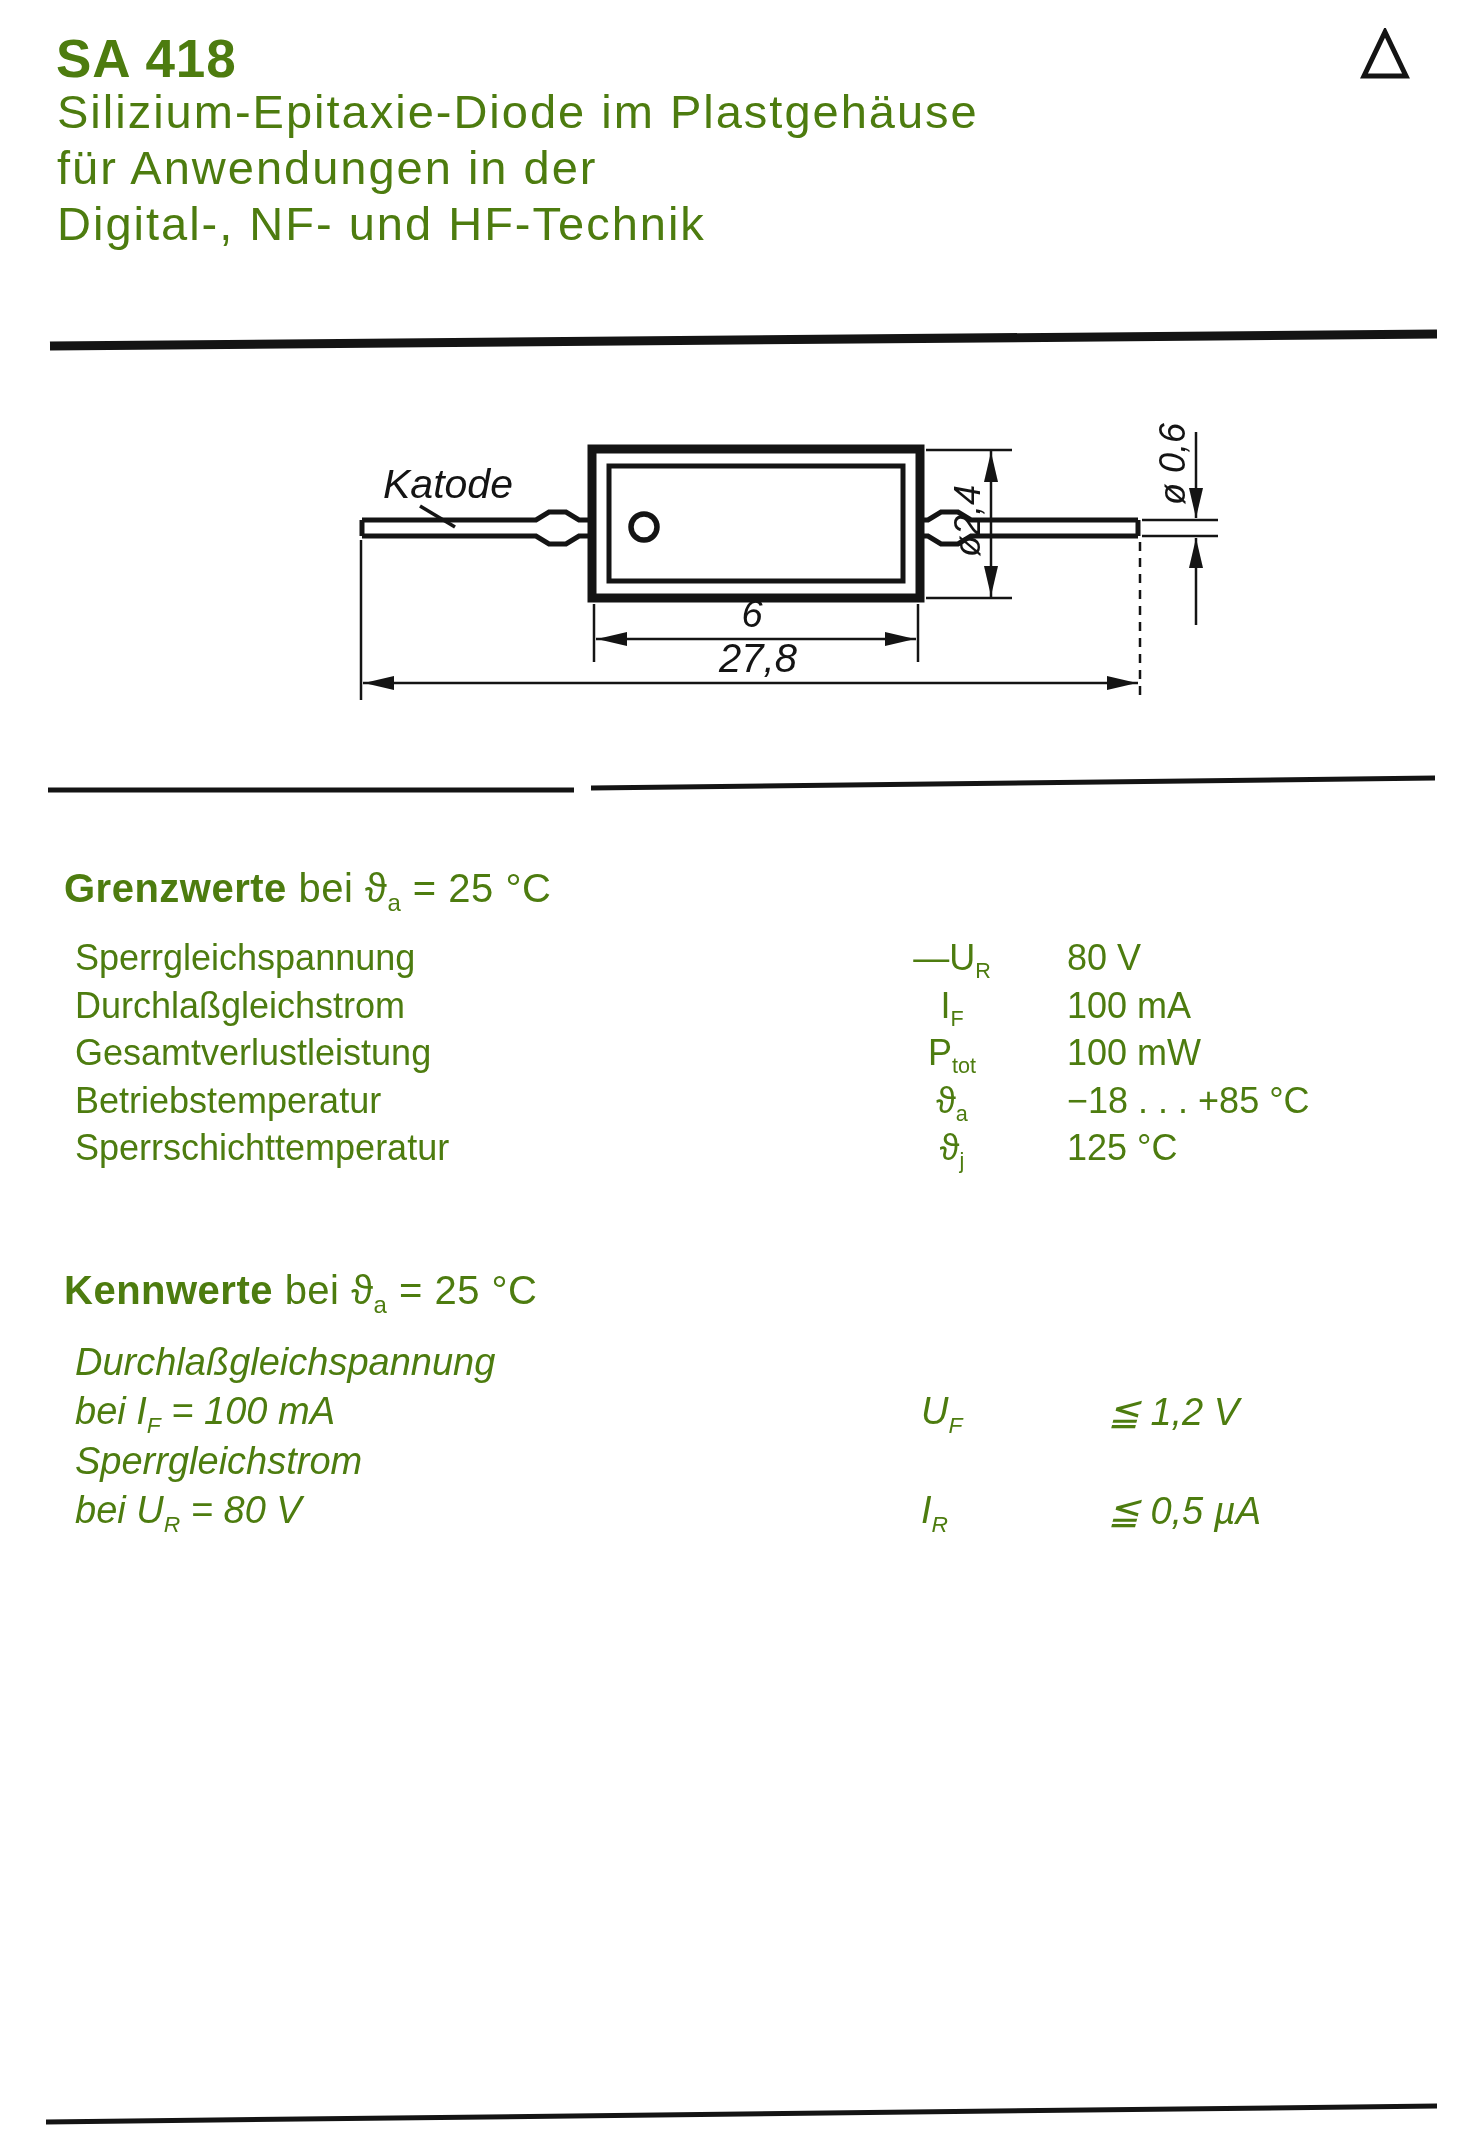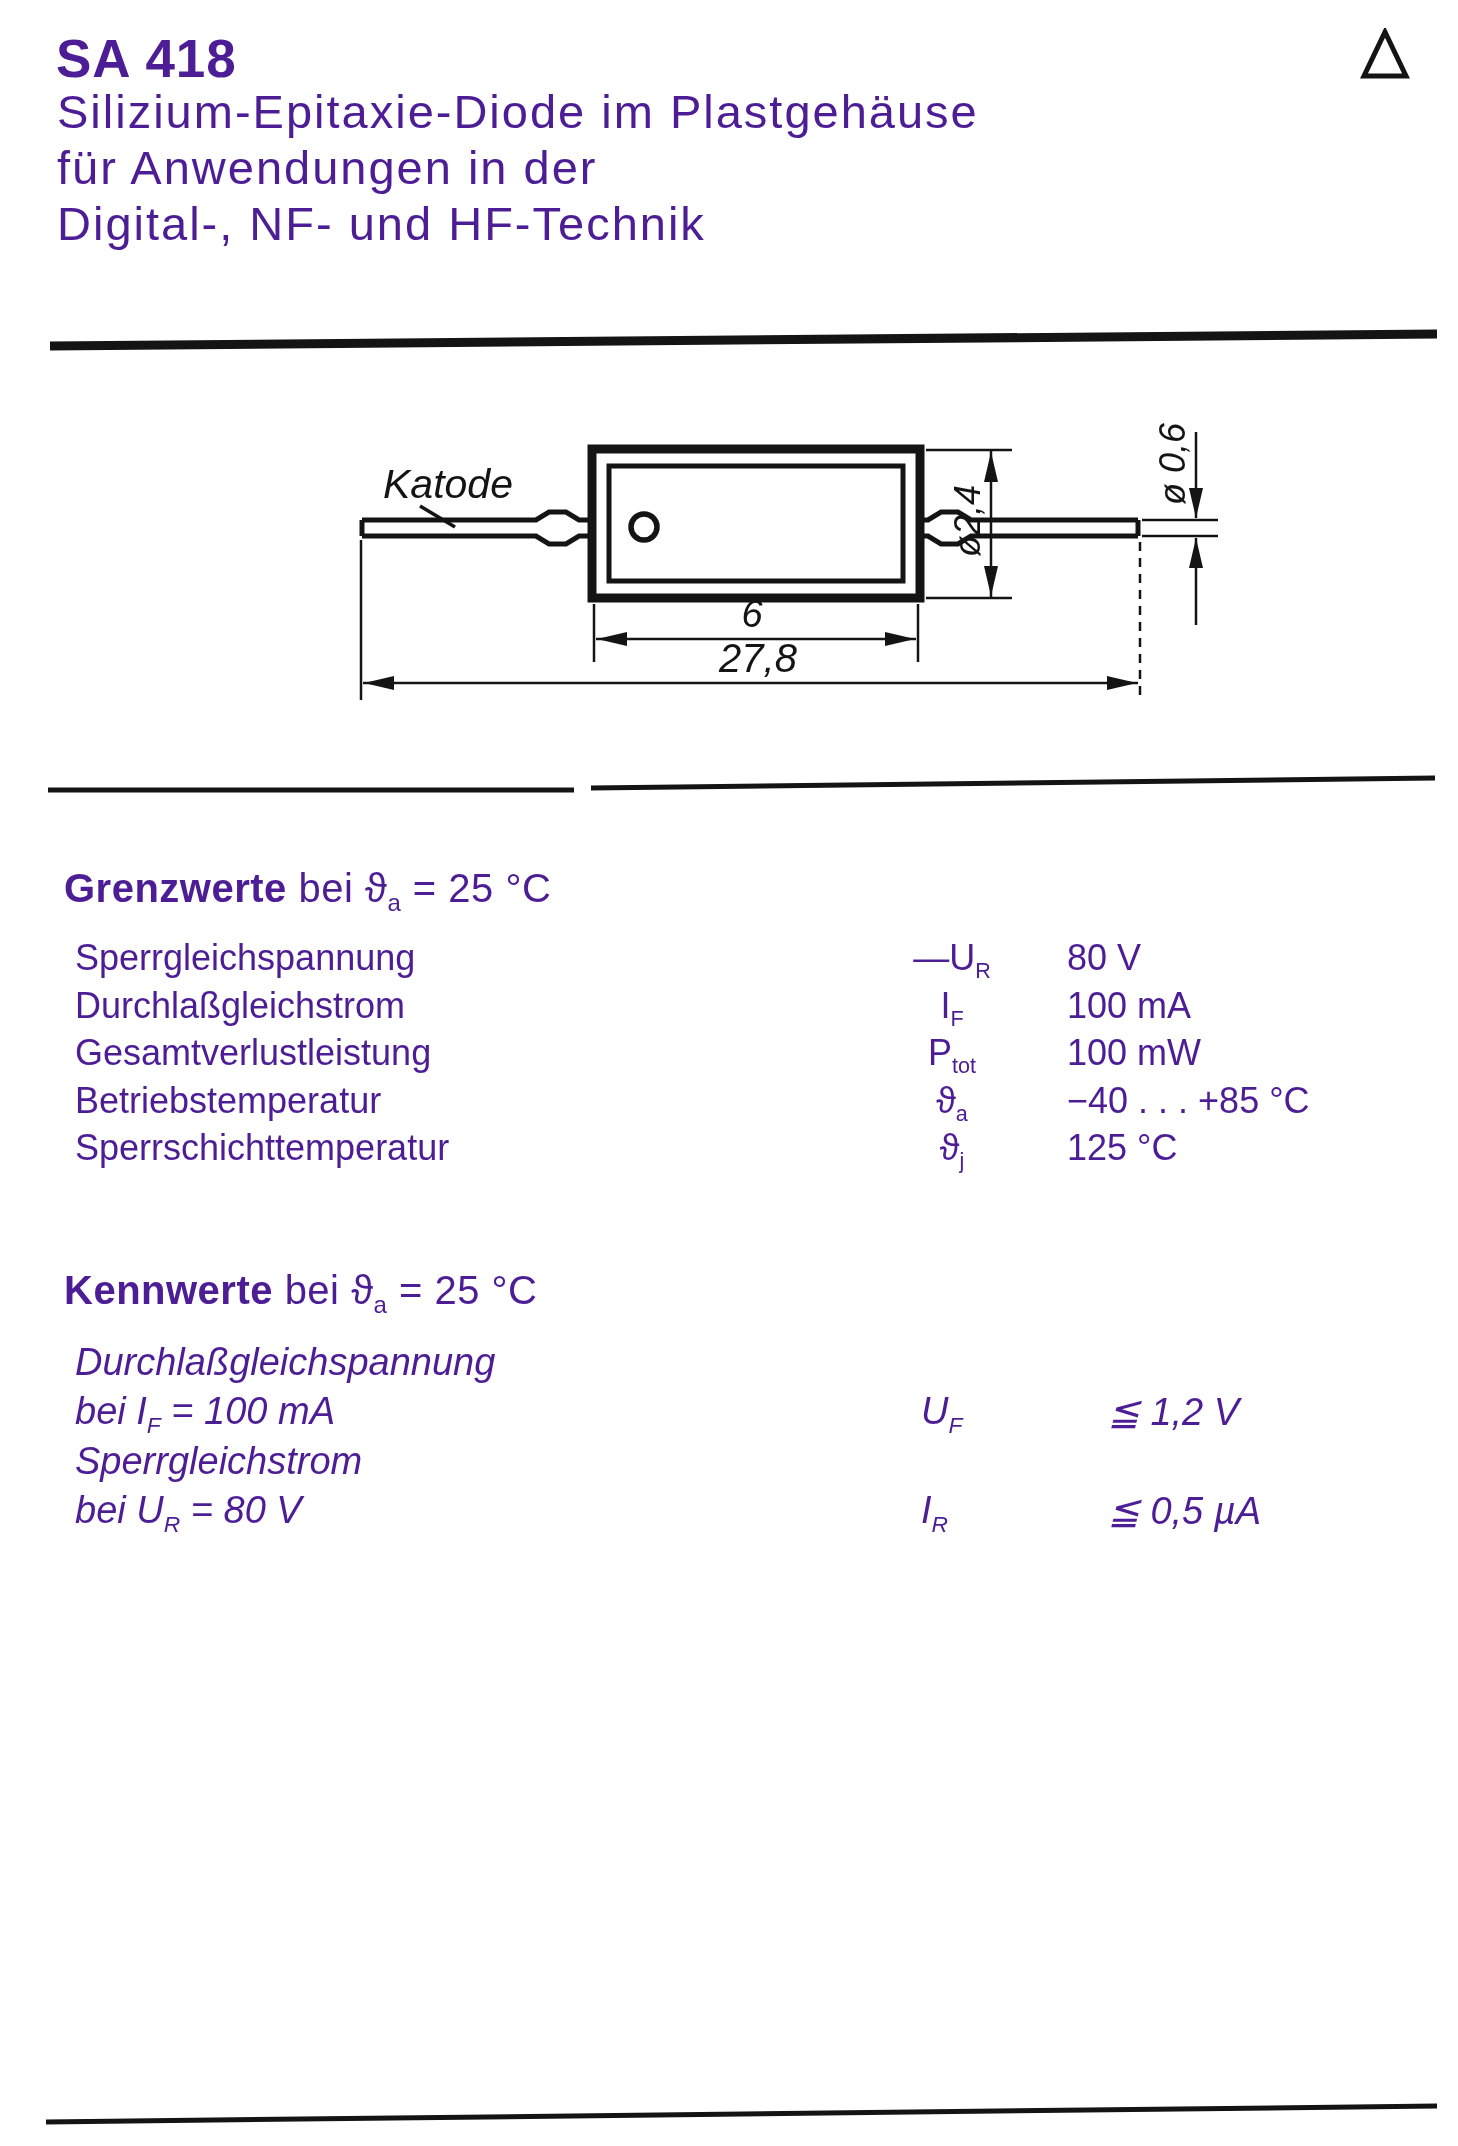--- a/index.html
+++ b/index.html
@@ -1,18 +1,18 @@
 <!DOCTYPE html>
 <html><head>
 <meta charset="utf-8">
 <style>
   html,body{margin:0;padding:0;background:#9a9a9a;}
   .page{
     position:relative;width:1458px;height:2146px;background:#ffffff;
-    font-family:"Liberation Sans",sans-serif;color:#4c1d95;overflow:hidden;
+    font-family:"Liberation Sans",sans-serif;color:#4d7c0f;overflow:hidden;
     margin:0 auto;
   }
   .abs{position:absolute;}
   
   .part-number{left:56px;top:28px;font-size:53px;font-weight:700;letter-spacing:1px;}
   .title-block{left:57px;top:84px;font-size:47px;line-height:56px;letter-spacing:2px;}
   
   .section-heading{font-size:40px;letter-spacing:.5px;}
   .section-heading .b{font-weight:700;}
   sub{font-size:.6em;line-height:0;}
@@ -128,21 +128,21 @@
       <span class="val">100 mA</span>
     </div>
     <div class="lrow">
       <span>Gesamtverlustleistung</span>
       <span class="sym"><span>P</span><sub>tot</sub></span>
       <span class="val">100 mW</span>
     </div>
     <div class="lrow">
       <span>Betriebstemperatur</span>
       <span class="sym"><span>ϑ</span><sub>a</sub></span>
-      <span class="val">−40 . . . +85 °C</span>
+      <span class="val">−18 . . . +85 °C</span>
     </div>
     <div class="lrow">
       <span>Sperrschichttemperatur</span>
       <span class="sym"><span>ϑ</span><sub>j</sub></span>
       <span class="val">125 °C</span>
     </div>
   </div>
 
   <div class="abs section-heading" style="left:64px;top:1268px;">
     <span class="b">Kennwerte</span>

